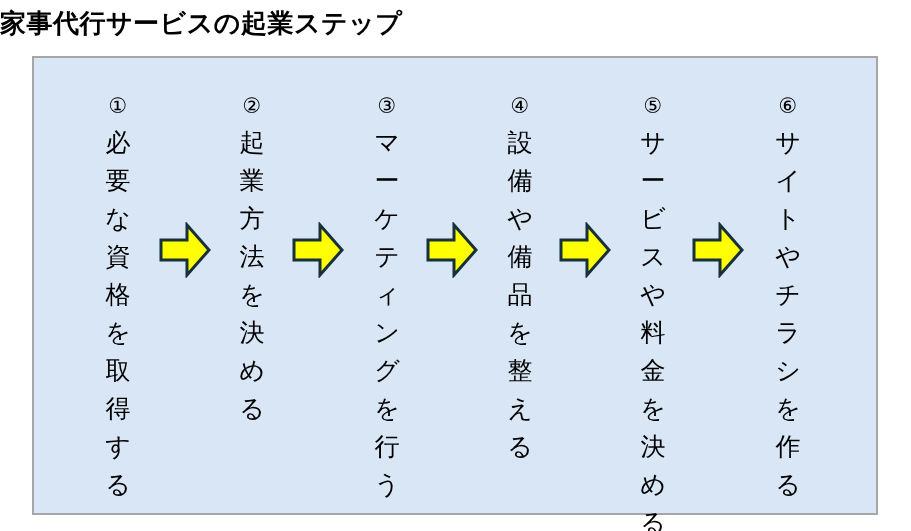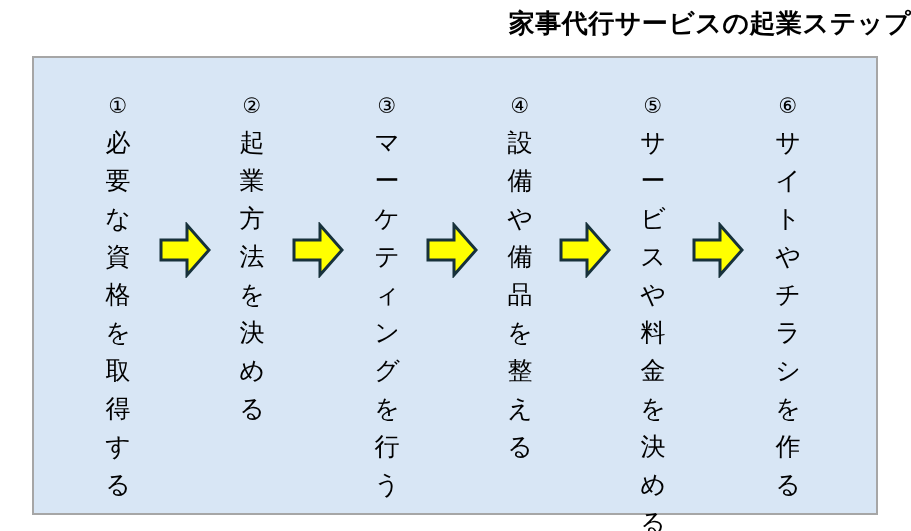--- a/index.html
+++ b/index.html
@@ -20,21 +20,21 @@
     background: #ffffff;
     overflow: hidden;
   }
 
   
   .slide-title {
     position: absolute;
     left: 0;
     top: 6px;
     width: 911px;
-    text-align: right;
+    text-align: left;
     font-size: 26px;
     font-weight: bold;
     line-height: 34px;
     color: #000000;
     letter-spacing: 0.5px;
     white-space: nowrap;
   }
 
   
   .panel {

